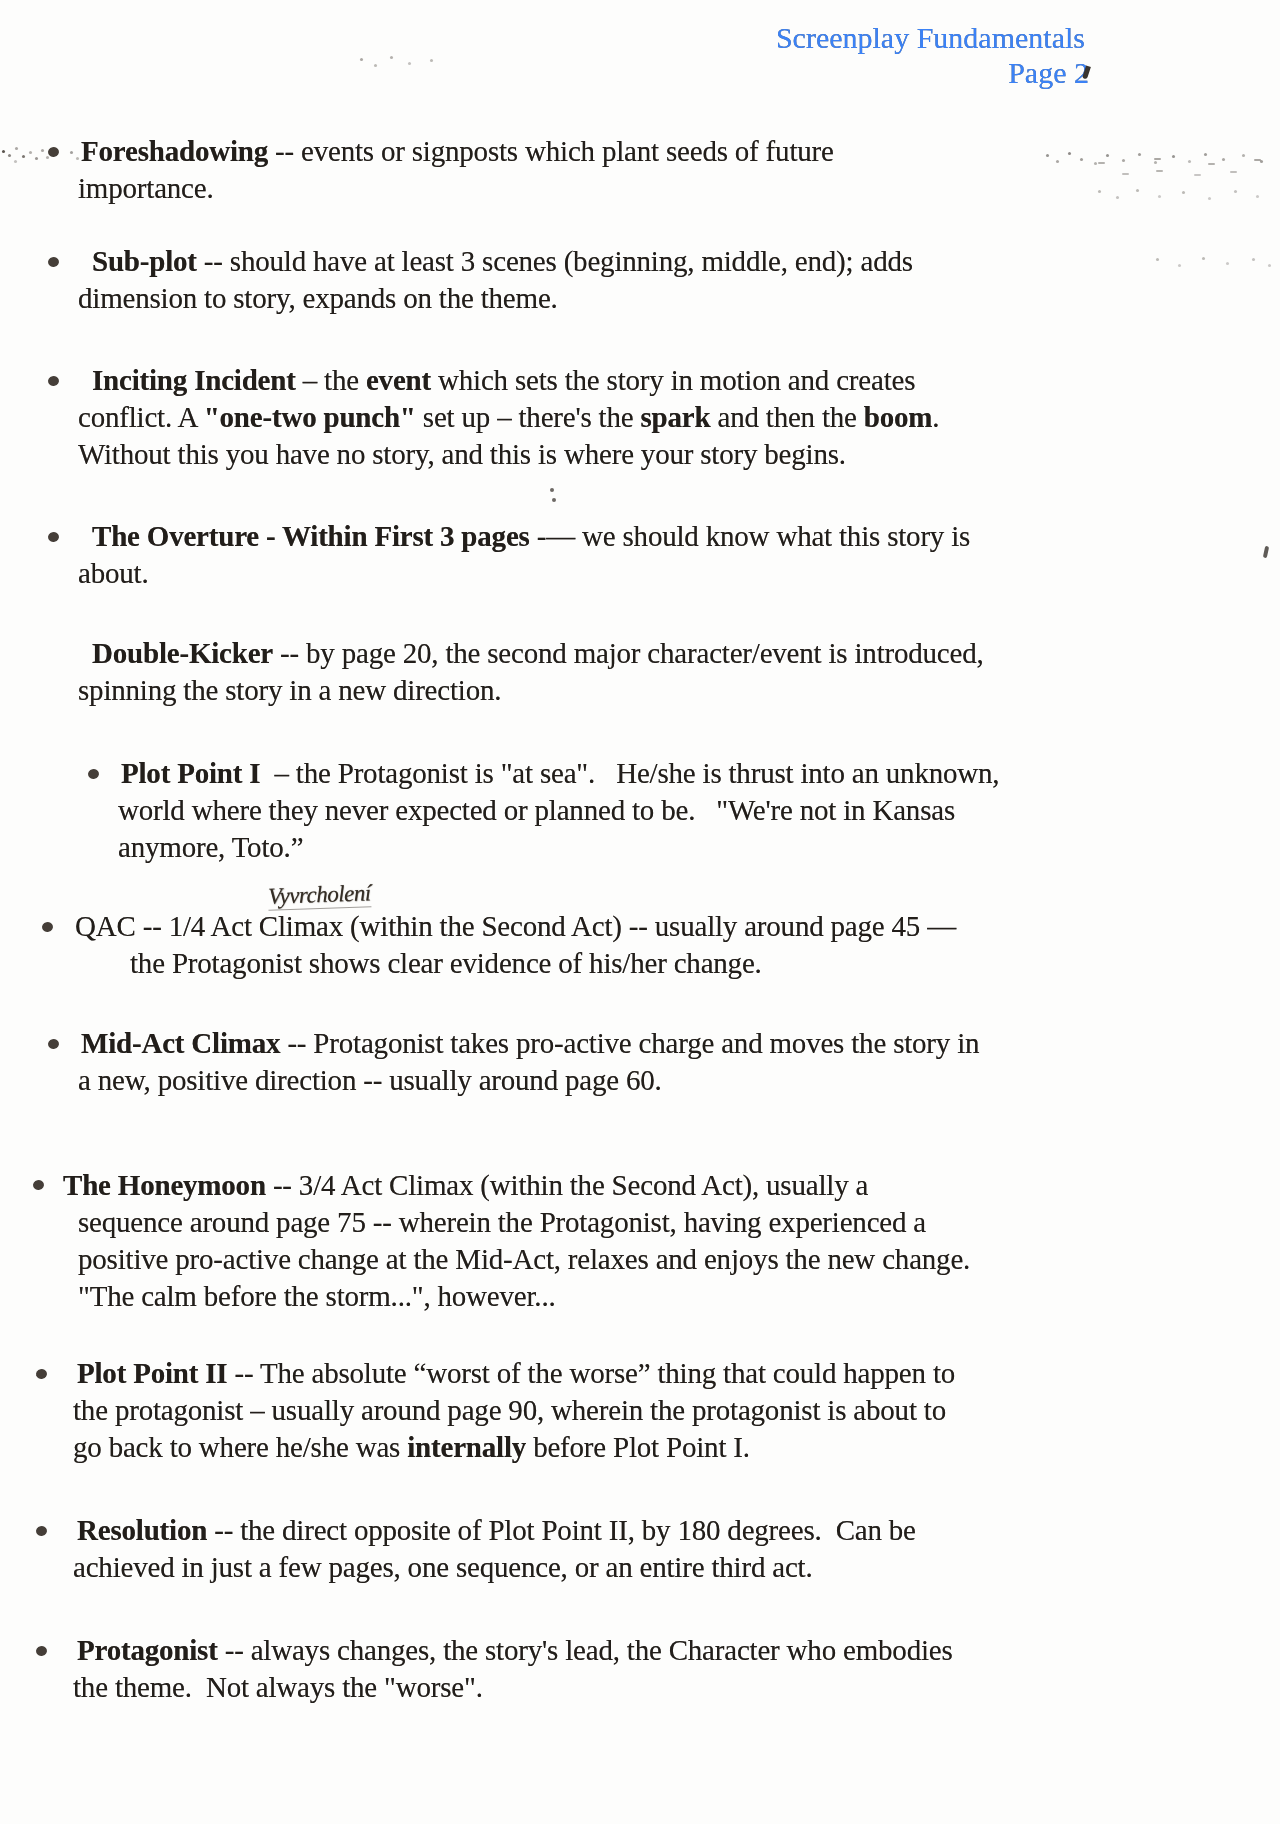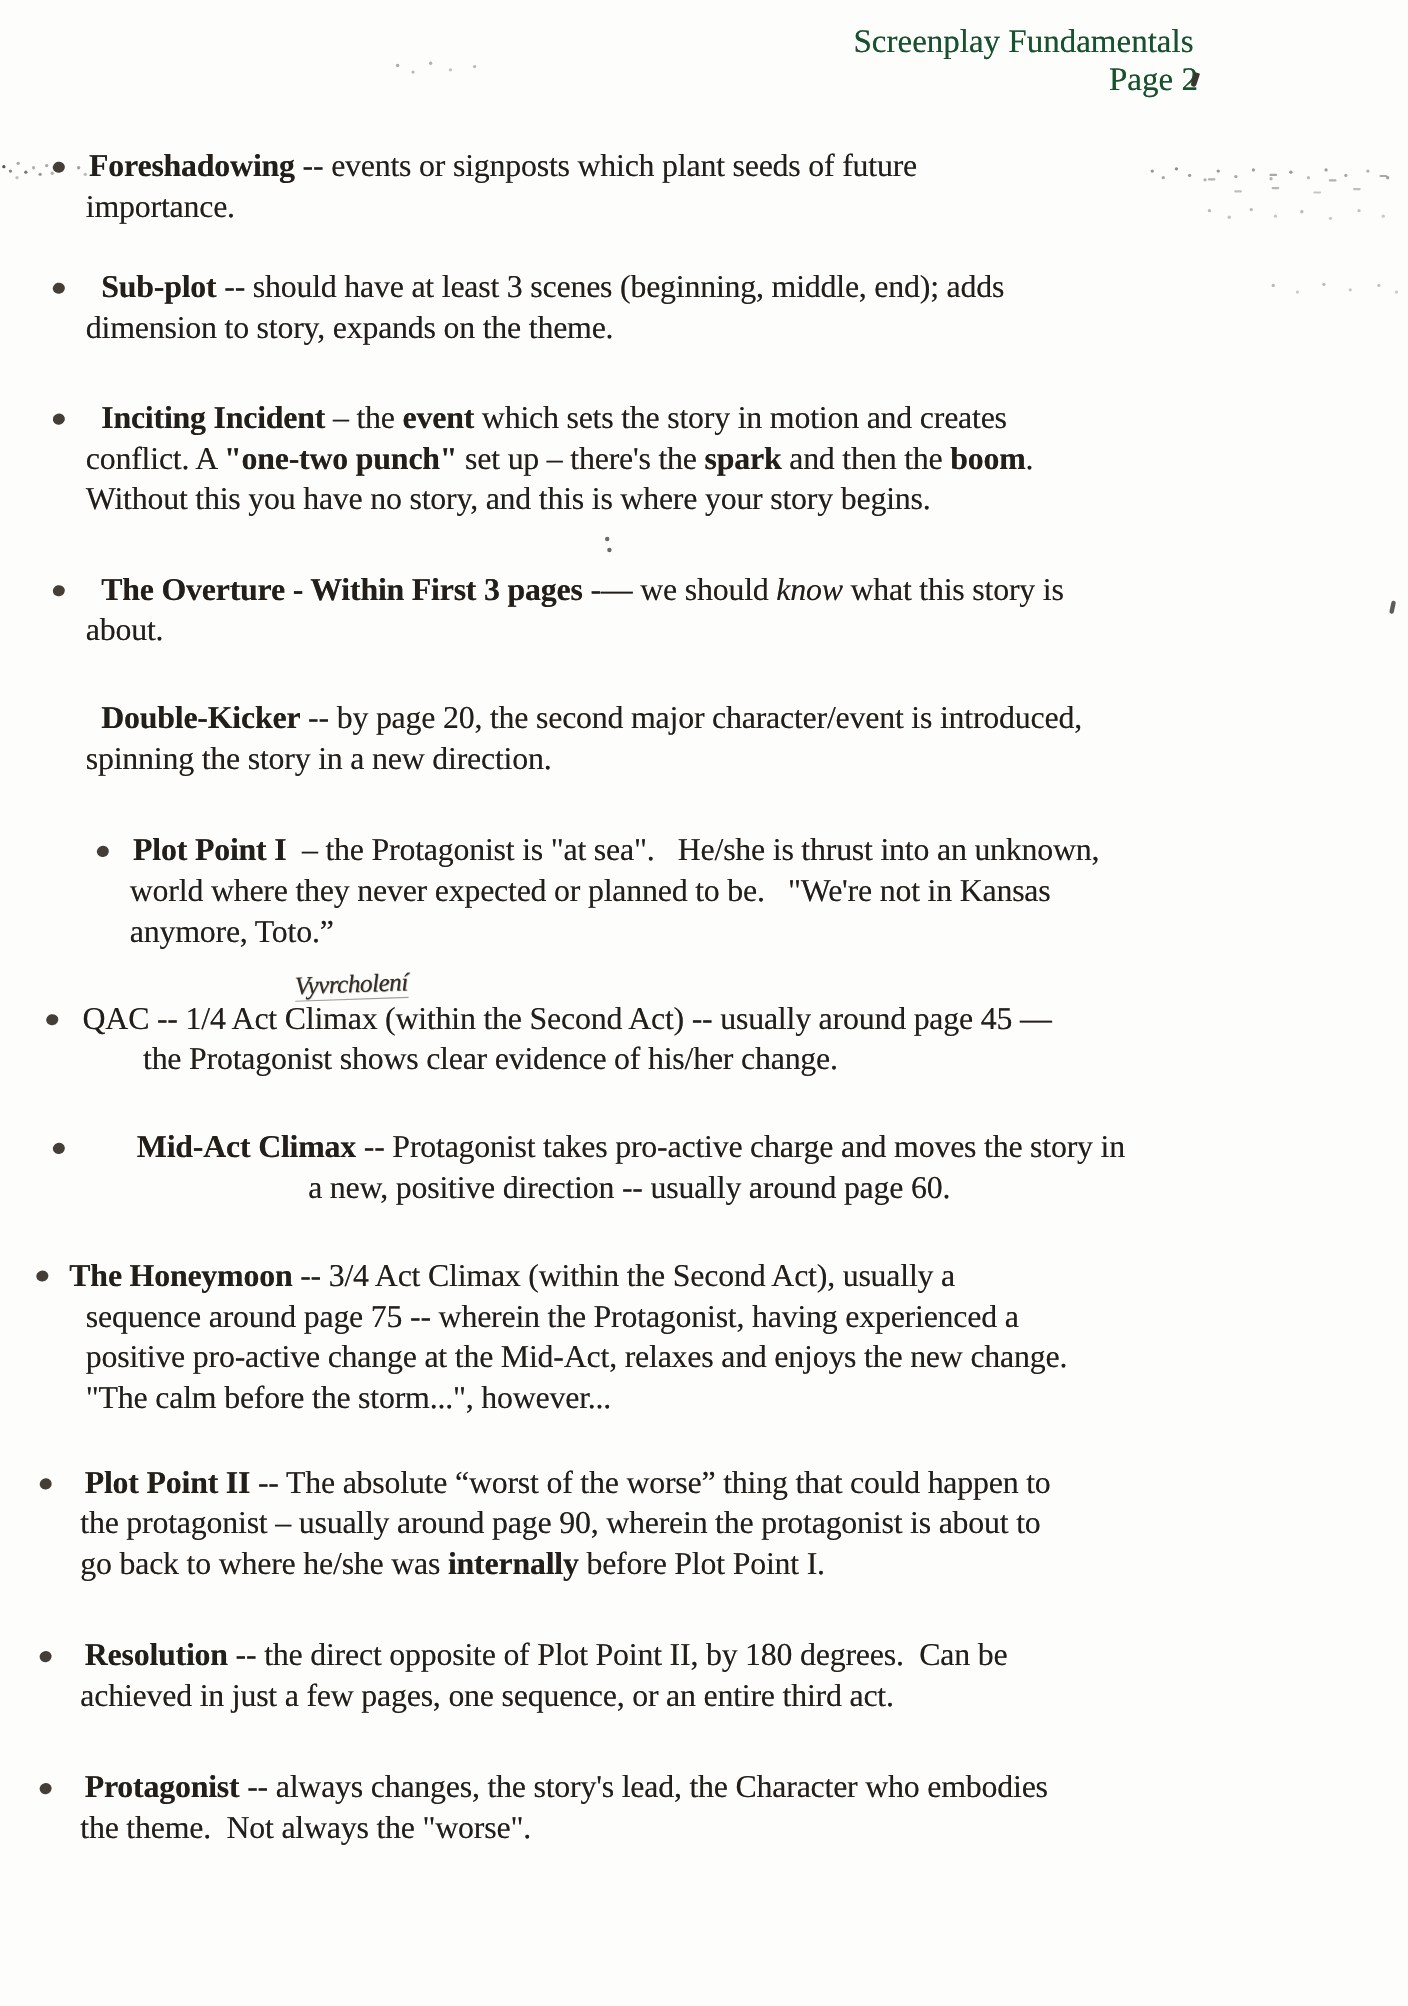--- a/index.html
+++ b/index.html
@@ -6,31 +6,31 @@
   body{
     width:1280px;height:1824px;position:relative;overflow:hidden;
     background:#fdfdfc;
     font-family:"Liberation Serif","DejaVu Serif",serif;
     color:#221e1a;
     -webkit-font-smoothing:antialiased;
   }
   .page{position:absolute;inset:0;}
   
   .hdr{position:absolute;top:20px;right:195px;text-align:right;
-       font-size:30px;line-height:35px;color:#14532d;
+       font-size:30px;line-height:35px;color:#3b82f6;
        text-shadow:0 0 .5px rgba(29,26,22,.65);}
   .hdr .h-page{margin-right:-4px;}
   
   .content{position:absolute;left:0;top:0;width:1076px;padding-top:133px;box-sizing:border-box;}
   .item{position:relative;padding-left:78px;padding-right:10px;box-sizing:border-box;
         font-size:29px;line-height:37px;letter-spacing:-0.2px;
         text-shadow:0 0 .55px rgba(34,30,26,.6);}
   .item .text{white-space:pre-wrap;}
   .b{font-weight:bold;}
-  .i{font-style:italic;}
+  .i{}
   .marker{position:absolute;left:48px;top:14px;width:11px;height:10px;
           background:#453e38;border-radius:50%;transform:rotate(-14deg);}
   
   .v-f .text{text-indent:3px;}
   .v-indent .text{text-indent:14px;}
   .v-p1 .text{text-indent:3px;}
   .v-qac{padding-left:130px;}
   .v-qac .text{text-indent:-55px;}
   .v-qac .marker{left:42px;}
   .v-honey{}
@@ -41,21 +41,21 @@
   .v-late .marker{left:36px;}
   
   .item-foreshadowing{margin-bottom:36px;}
   .item-subplot{margin-bottom:45px;}
   .item-inciting{margin-bottom:45px;}
   .item-overture{margin-bottom:43px;}
   .item-kicker{margin-bottom:43px;}
   .item-doublekicker{margin-bottom:46px;}
   .item-plotpoint1{margin-bottom:42px;margin-left:40px;}
   .item-qac{margin-bottom:43px;}
-  .item-midact{margin-bottom:43px;text-align:center;}
+  .item-midact{margin-bottom:68px;}
   .item-honeymoon{margin-bottom:40px;}
   .item-plotpoint2{margin-bottom:46px;}
   .item-resolution{margin-bottom:46px;}
   .item-protagonist{margin-bottom:0;}
   
   .annotation{
     position:absolute;left:268px;top:-26px;
     font-size:23px;font-style:italic;letter-spacing:-0.5px;
     color:#342d25;transform:rotate(-2deg);
     text-shadow:0.4px 0.4px 0.9px rgba(52,45,37,.75);

